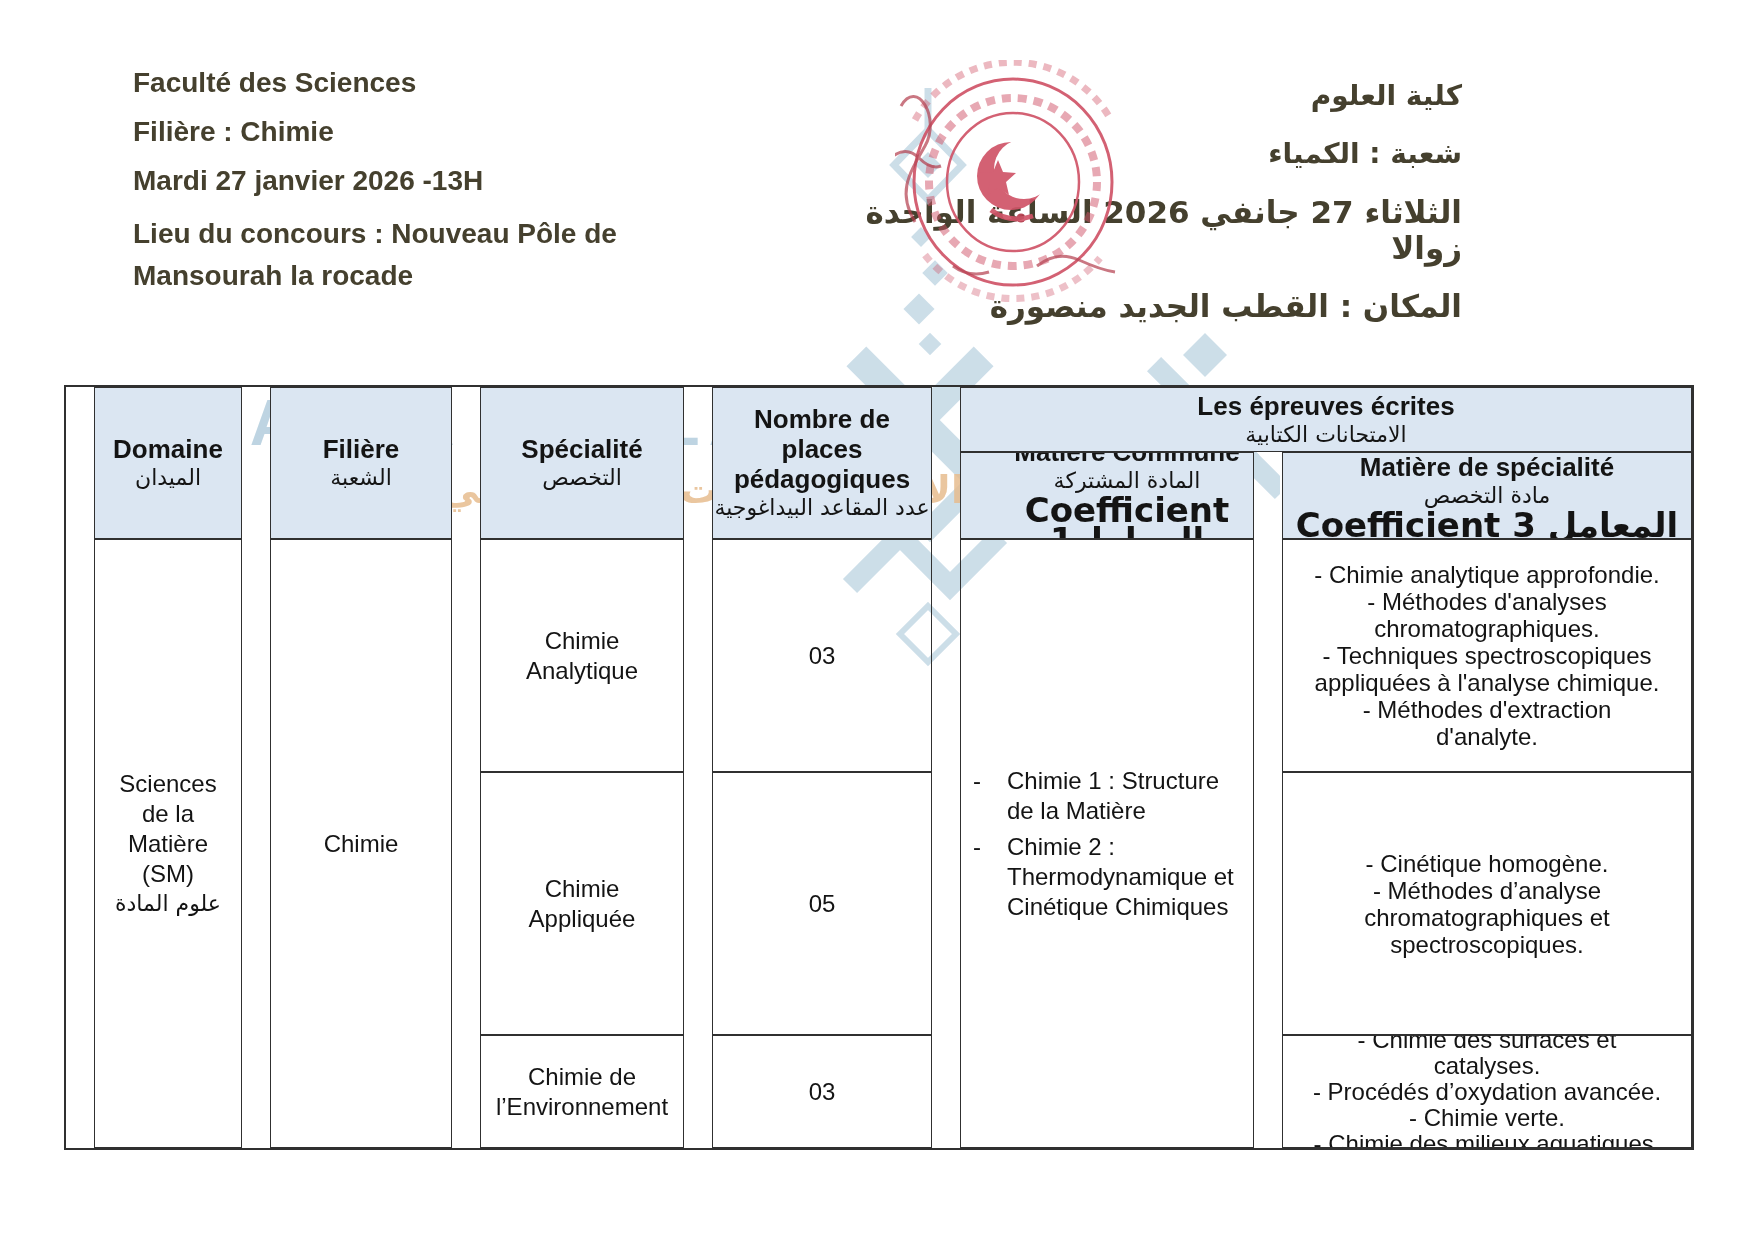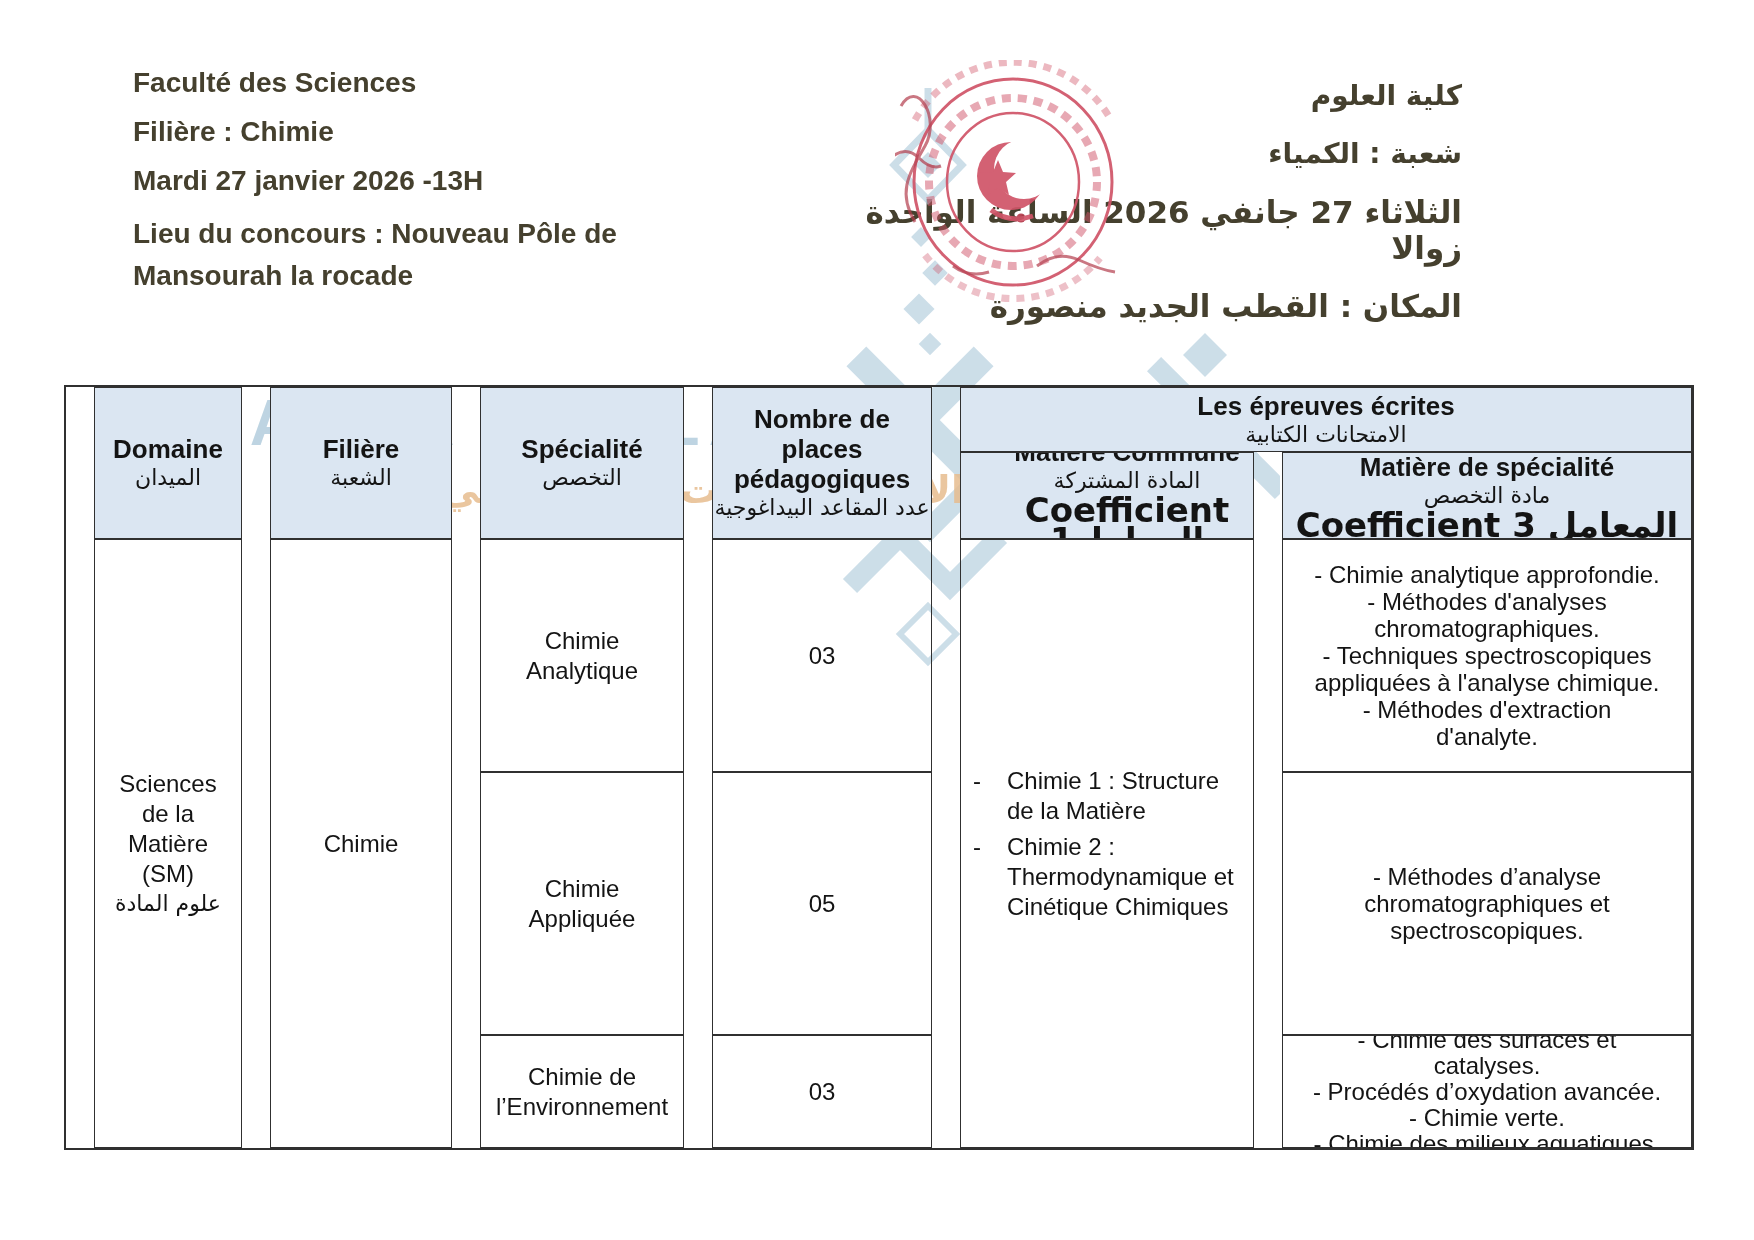--- a/index.html
+++ b/index.html
@@ -223,20 +223,21 @@
     <div class="cell b-des1">
       <div class="des-list">
           <div>- Chimie analytique approfondie.</div>
           <div>- Méthodes d'analyses chromatographiques.</div>
           <div>- Techniques spectroscopiques appliquées à l'analyse chimique.</div>
           <div>- Méthodes d'extraction d'analyte.</div>
         </div>
     </div>
     <div class="cell b-des2">
       <div class="des-list">
+          <div>- Cinétique homogène.</div>
           <div>- Méthodes d’analyse chromatographiques et spectroscopiques.</div>
         </div>
     </div>
     <div class="cell b-des3">
       <div class="des-list">
           <div>- Chimie des surfaces et catalyses.</div>
           <div>- Procédés d’oxydation avancée.</div>
           <div>- Chimie verte.</div>
           <div>- Chimie des milieux aquatiques.</div>
         </div>

